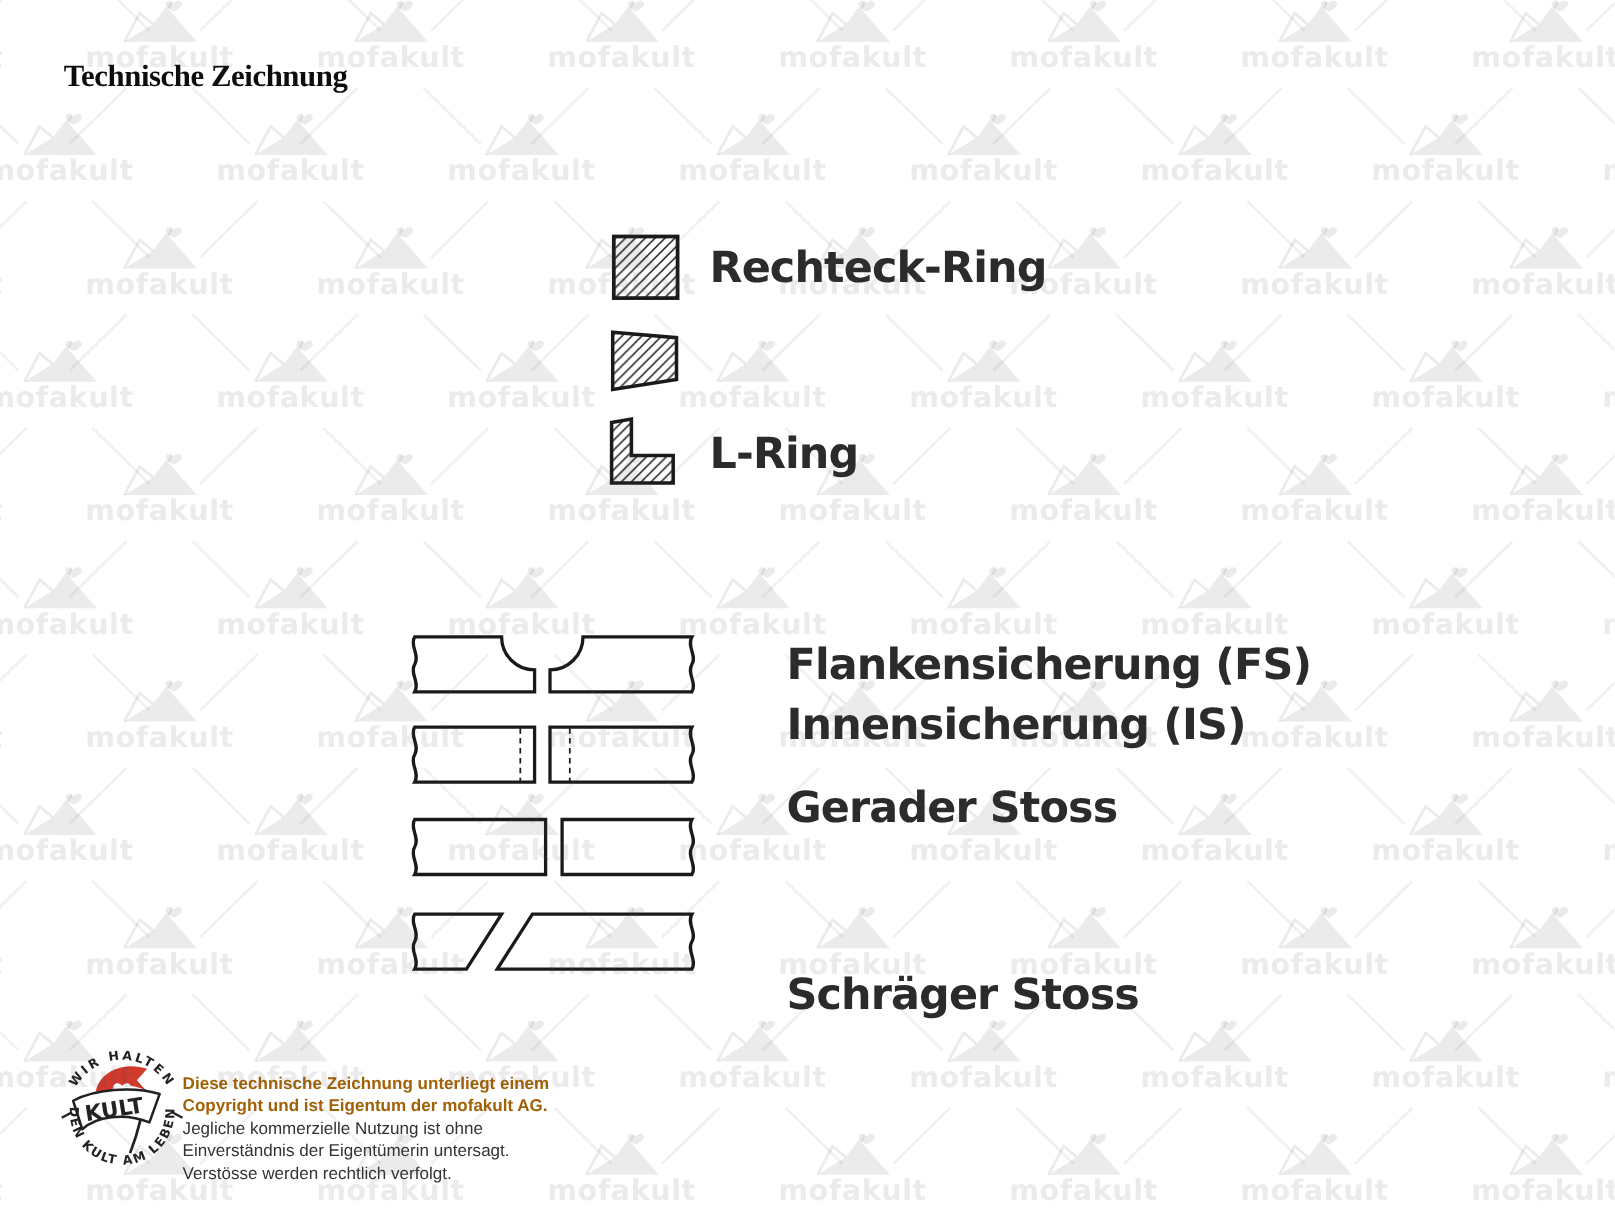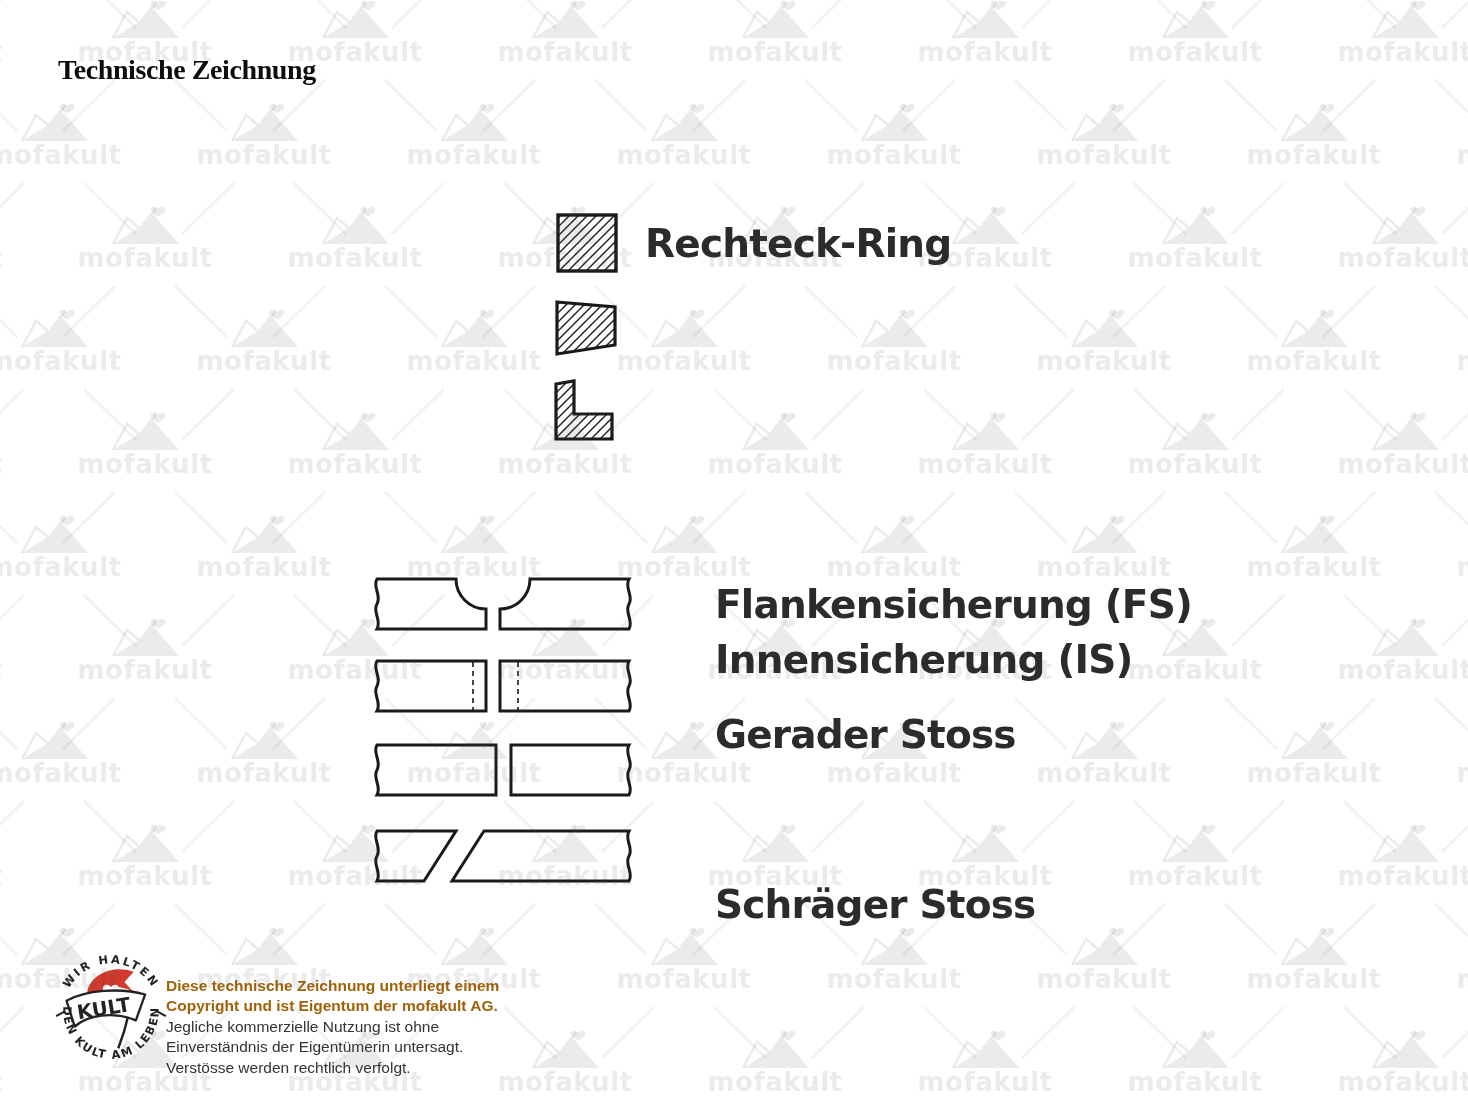--- a/index.html
+++ b/index.html
@@ -59,20 +59,23 @@
 
     <svg class="icon-abs" style="left:554px;top:299px" width="66" height="60" viewBox="0 0 66 60">
       <polygon points="3,3 61,8 61,46 3,55" fill="#ffffff"></polygon>
       <polygon points="3,3 61,8 61,46 3,55" fill="url(#hatch)" stroke="#1a1a1a" stroke-width="3.2"></polygon>
     </svg>
 
     <svg class="icon-abs" style="left:553px;top:378px" width="64" height="66" viewBox="0 0 64 66">
       <polygon points="3,6 21,3 21,36 59,36 59,61 3,61" fill="#ffffff"></polygon>
       <polygon points="3,6 21,3 21,36 59,36 59,61 3,61" fill="url(#hatch)" stroke="#1a1a1a" stroke-width="3.2"></polygon>
     </svg>
+    <div class="ring-label" style="top:382px">
+      <span class="legend-label">L-Ring</span>
+    </div>
 
     <svg class="icon-abs" style="left:374px;top:574px" width="258" height="60" viewBox="0 0 258 60">
       <path d="M3,5 L82,5 A30,30 0 0 0 112,35 L112,55 L3,55 C8,46 -2,38 3,30 C8,21 -2,13 3,5 Z" fill="#ffffff" stroke="#1a1a1a" stroke-width="3"></path>
       <path d="M126,35 A30,30 0 0 0 156,5 L255,5 C250,14 260,22 255,30 C250,38 260,47 255,55 L126,55 Z" fill="#ffffff" stroke="#1a1a1a" stroke-width="3"></path>
     </svg>
     <div class="joint-label" style="top:574px">
       <span class="legend-label">Flankensicherung (FS)</span>
     </div>
 
     <svg class="icon-abs" style="left:374px;top:656px" width="258" height="60" viewBox="0 0 258 60">

